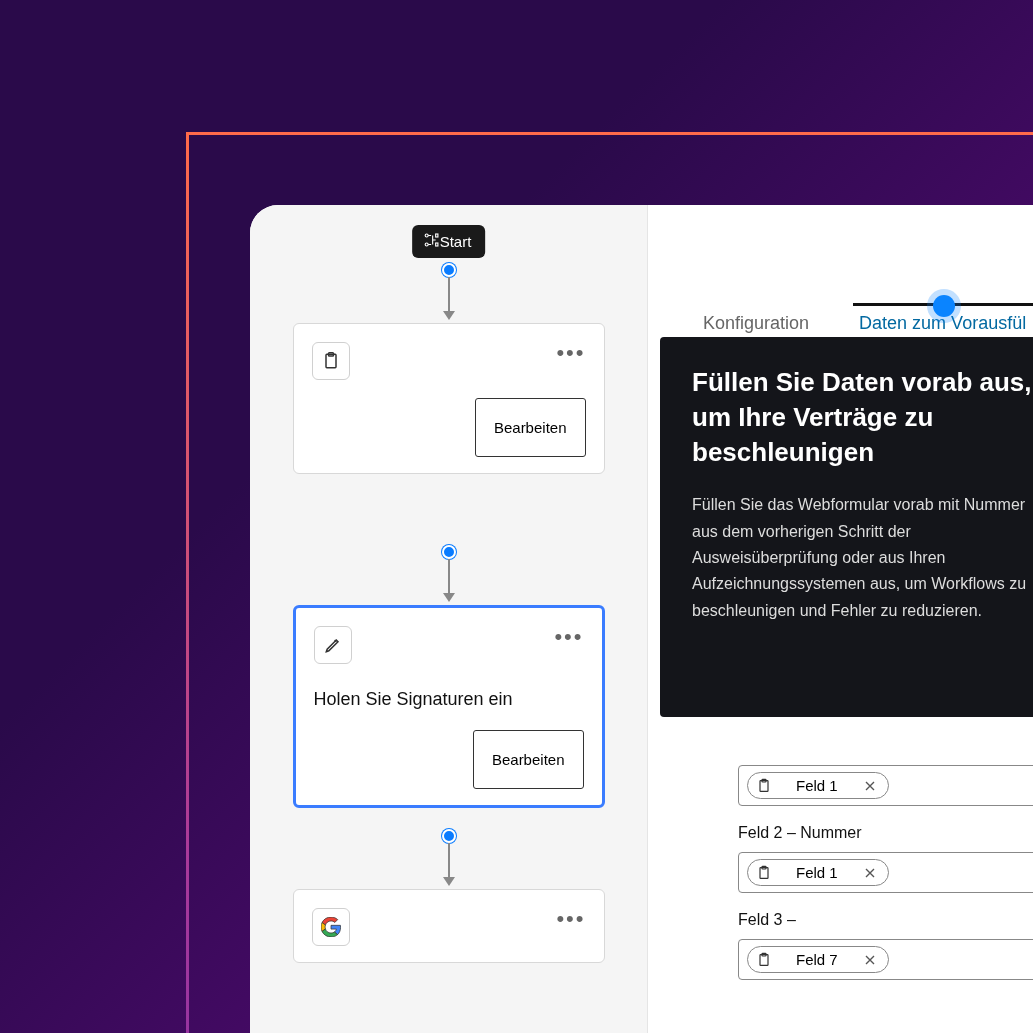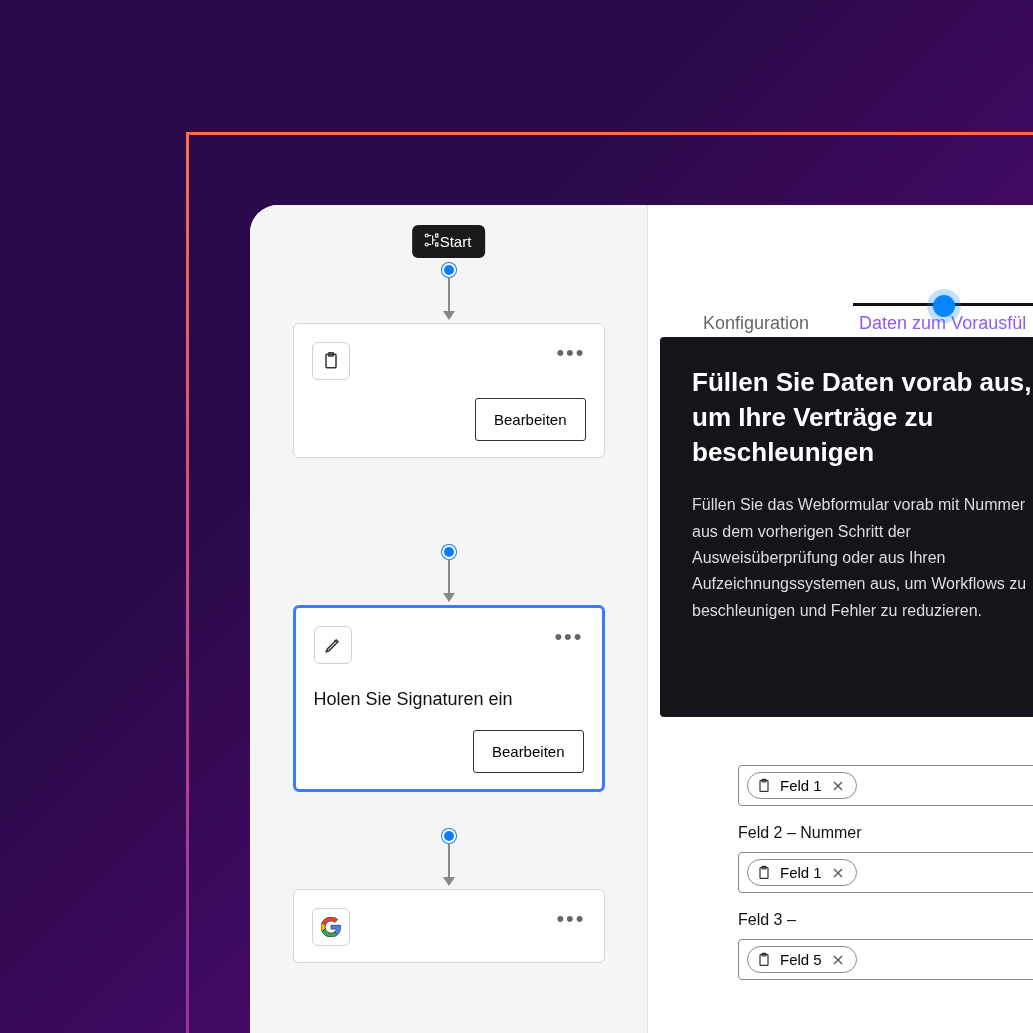--- a/index.html
+++ b/index.html
@@ -81,35 +81,35 @@
     width: 38px; height: 38px;
     border: 1px solid #d0d0d0; border-radius: 6px;
     display: flex; align-items: center; justify-content: center;
   }
   .icon-box svg { width: 20px; height: 20px; stroke: #333; fill: none; stroke-width: 1.8; }
   .more-dots { color: #666; font-size: 22px; letter-spacing: 2px; line-height: 10px; padding-top: 6px; cursor: pointer; }
   .card-title { margin-top: 22px; font-size: 18px; color: #111; line-height: 1.45; }
   .card-actions { display: flex; justify-content: flex-end; margin-top: 18px; }
   .edit-btn {
     border: 1px solid #333; background: #fff;
-    padding: 12px 18px; font-size: 15px; border-radius: 3px;
+    padding: 20px 18px; font-size: 15px; border-radius: 3px;
     cursor: pointer;
   }
   .google-g {
     width: 22px; height: 22px;
   }
 
   
   .tabs {
     position: absolute; top: 60px; left: 55px; right: 0;
     display: flex; gap: 50px; align-items: baseline;
     font-size: 18px;
   }
   .tab { color: #666; cursor: pointer; margin-top: 48px; }
-  .tab.active { color: #8b5cf6; font-weight: 500; }
+  .tab.active { color: #0369a1; font-weight: 500; }
   .tab-underline {
     position: absolute; top: 98px; left: 205px; right: 0;
     height: 3px; background: #111;
   }
   .tab-dot {
     position: absolute; top: 90px; left: 285px;
     width: 22px; height: 22px; border-radius: 50%;
     background: #0a84ff;
     box-shadow: 0 0 0 6px rgba(10,132,255,0.25);
   }
@@ -129,21 +129,21 @@
 
   
   .fields { position: absolute; top: 560px; left: 90px; right: 0; }
   .field-row { margin-bottom: 18px; }
   .field-label { font-size: 16px; color: #111; margin-bottom: 10px; }
   .chip-slot {
     border: 1px solid #888; border-radius: 4px;
     padding: 6px 8px; display: inline-flex; min-width: 300px;
   }
   .chip {
-    display: inline-flex; align-items: center; gap: 8px;
+    display: inline-flex; align-items: center; gap: 24px;
     border: 1px solid #888; border-radius: 18px;
     padding: 4px 10px 4px 8px; font-size: 15px;
   }
   .chip svg.clip { width: 16px; height: 16px; stroke: #333; fill: none; stroke-width: 1.8; }
   .chip .x { width: 16px; height: 16px; stroke: #555; stroke-width: 2; cursor: pointer; }
 </style>
 </head>
 <body>
 
 <div class="bg"></div>
@@ -275,21 +275,21 @@
       </div>
 
       <div class="field-row">
         <div class="field-label">Feld 3 –</div>
         <div class="chip-slot">
           <div class="chip">
             <svg class="clip" viewBox="0 0 24 24">
                 <rect x="6" y="4" width="12" height="16" rx="1"></rect>
                 <rect x="9" y="2" width="6" height="4" rx="1"></rect>
               </svg>
-            <span>Feld 5</span>
+            <span>Feld 7</span>
             <svg class="x" viewBox="0 0 24 24">
                 <path d="M6 6l12 12M18 6L6 18" fill="none"></path>
               </svg>
           </div>
         </div>
       </div>
 
     </div>
   </div>
 

